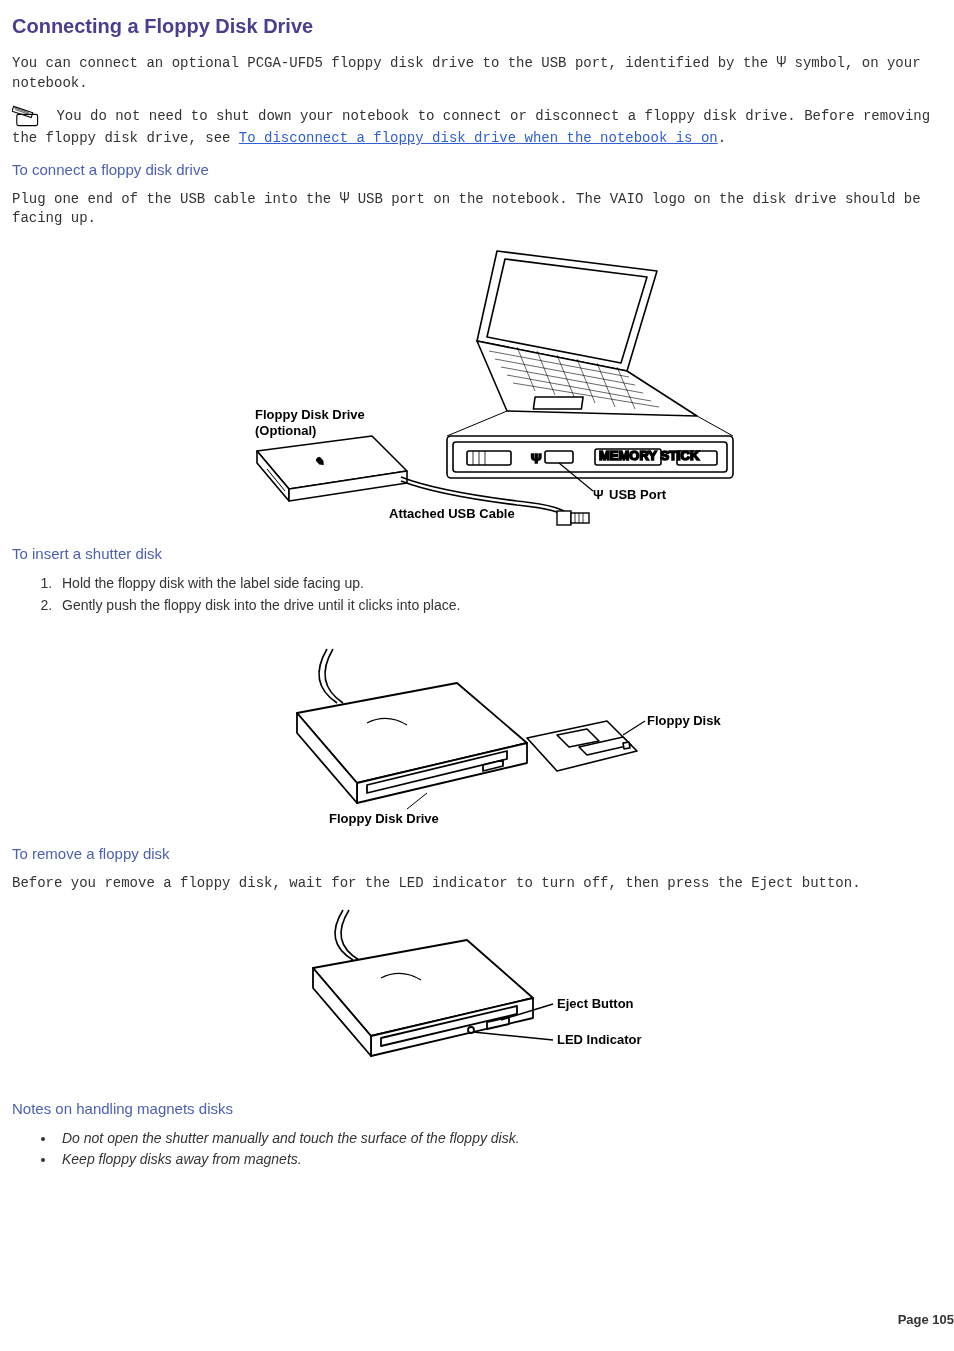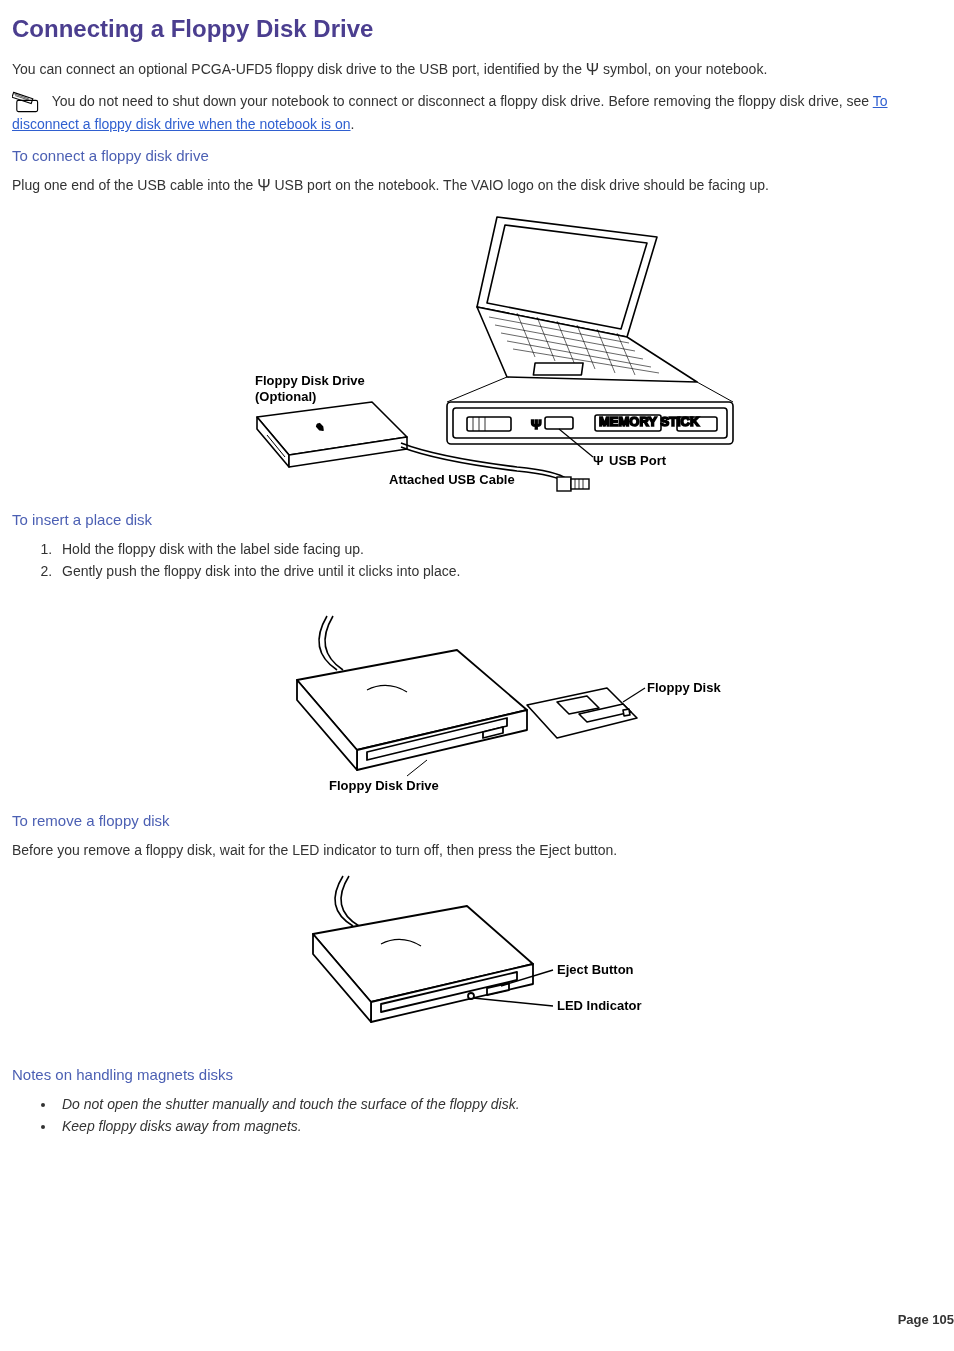--- a/index.html
+++ b/index.html
@@ -9,31 +9,31 @@
       color: #333;
       margin: 0;
       padding: 8px 12px;
       width: 954px;
       line-height: 1.4;
       position: relative;
       min-height: 1351px;
     }
     h1 {
       color: #4b3e8f;
-      font-size: 24px;
+      font-size: 20px;
       font-weight: bold;
       margin: 4px 0 14px 0;
     }
     h2 {
       color: #4b5fb3;
       font-size: 15px;
       font-weight: normal;
       margin: 8px 0 10px 0;
     }
-    p { margin: 0 0 10px 0; }
+    p { margin: 0 0 10px 0; font-family: Liberation Mono, monospace; }
     a.link {
       color: #2f5fd0;
       text-decoration: underline;
     }
     .usb-icon {
       display: inline-block;
       font-size: 16px;
       vertical-align: middle;
       line-height: 1;
     }
@@ -186,21 +186,21 @@
     <rect x="360" y="270" width="14" height="14"></rect>
     <rect x="374" y="272" width="18" height="10"></rect>
     <line x1="378" y1="272" x2="378" y2="282" stroke-width="0.8"></line>
     <line x1="382" y1="272" x2="382" y2="282" stroke-width="0.8"></line>
     <line x1="386" y1="272" x2="386" y2="282" stroke-width="0.8"></line>
   </g>
 
   <text x="192" y="277" class="diag-label">Attached USB Cable</text>
 </svg>
 
-<h2>To insert a place disk</h2>
+<h2>To insert a shutter disk</h2>
 
 <ol>
   <li>Hold the floppy disk with the label side facing up.</li>
   <li>Gently push the floppy disk into the drive until it clicks into place.</li>
 </ol>
 
 <svg class="figure fig2" viewBox="0 0 500 188">
 
   <path d="M 100 6 Q 80 40 110 60" stroke="#000" stroke-width="1.6" fill="none"></path>
   <path d="M 106 6 Q 86 40 116 60" stroke="#000" stroke-width="1.6" fill="none"></path>

